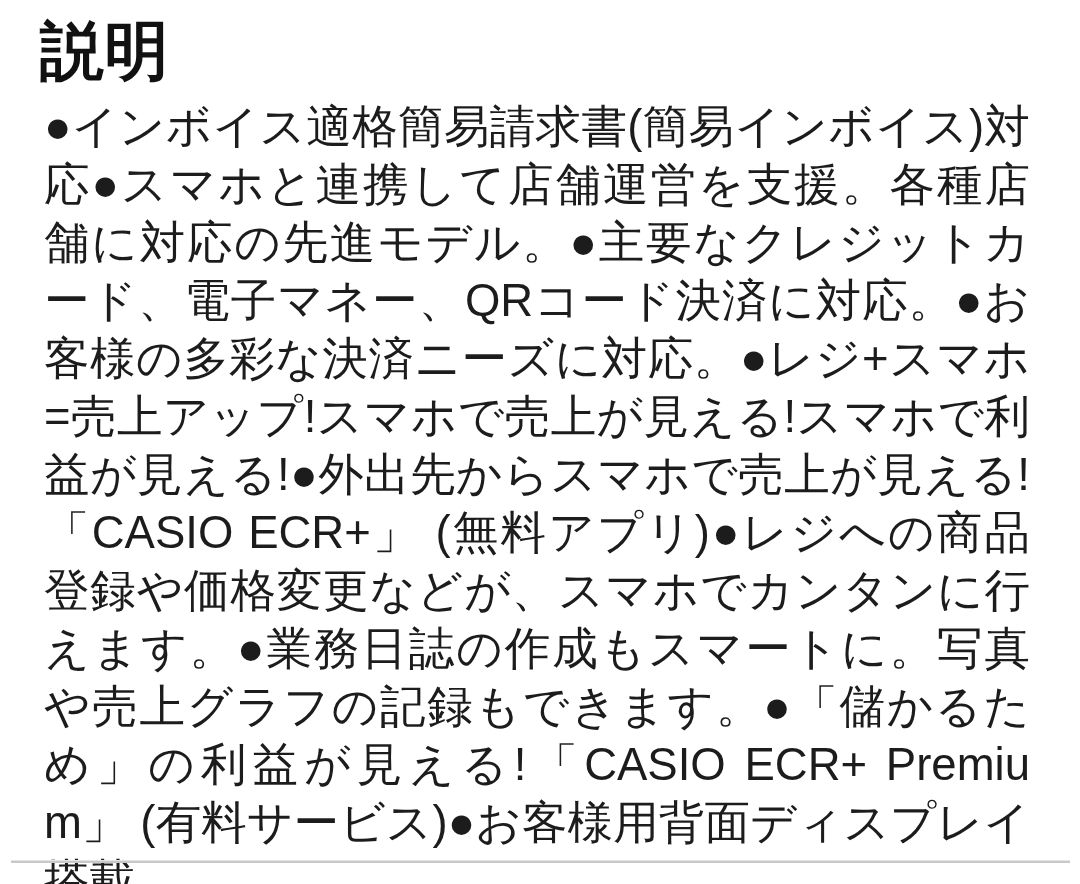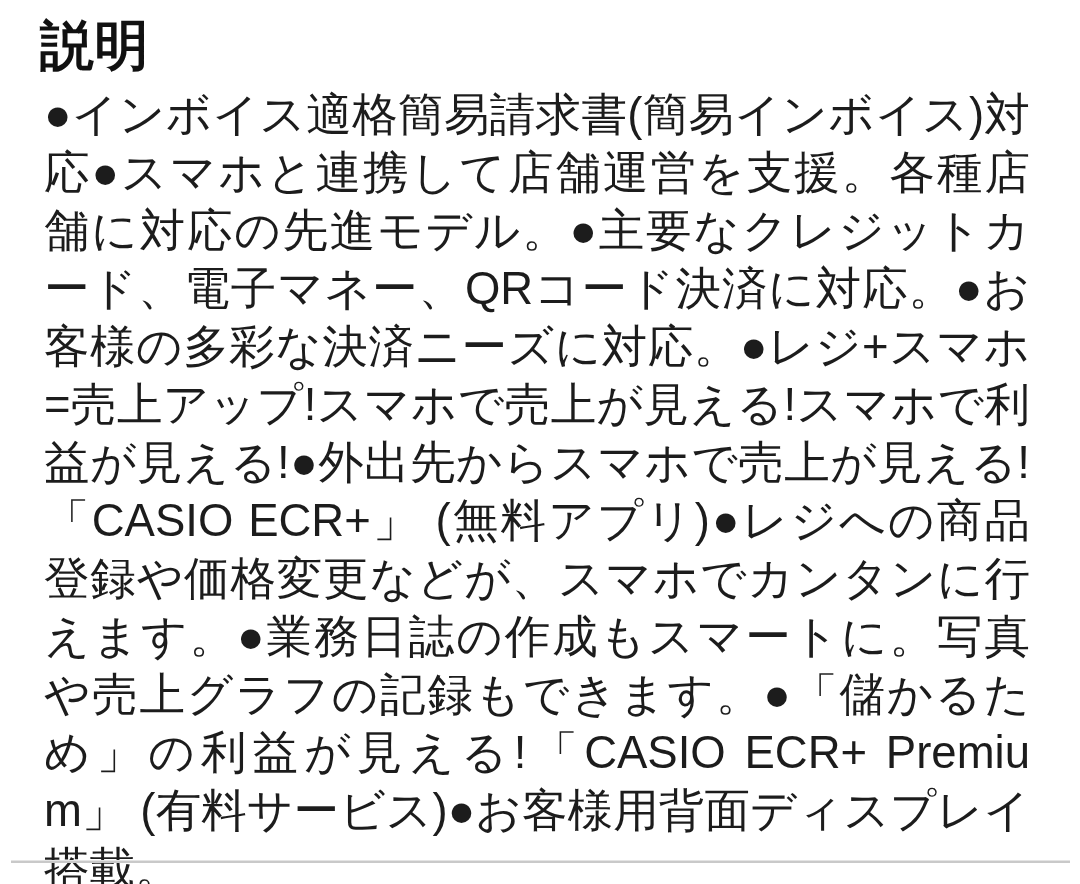--- a/index.html
+++ b/index.html
@@ -26,21 +26,21 @@
   .section {
     position: absolute;
     left: 0;
     top: 0;
     width: 1080px;
   }
 
   .section-title {
     margin: 0;
     padding: 14px 0 0 40px;
-    font-size: 54px;
+    font-size: 64px;
     line-height: 1.18;
     font-weight: 700;
     color: #111111;
     letter-spacing: 0.5px;
   }
 
   .section-body {
     margin: 0;
     padding: 8px 50px 0 44px;
     font-size: 45.5px;

